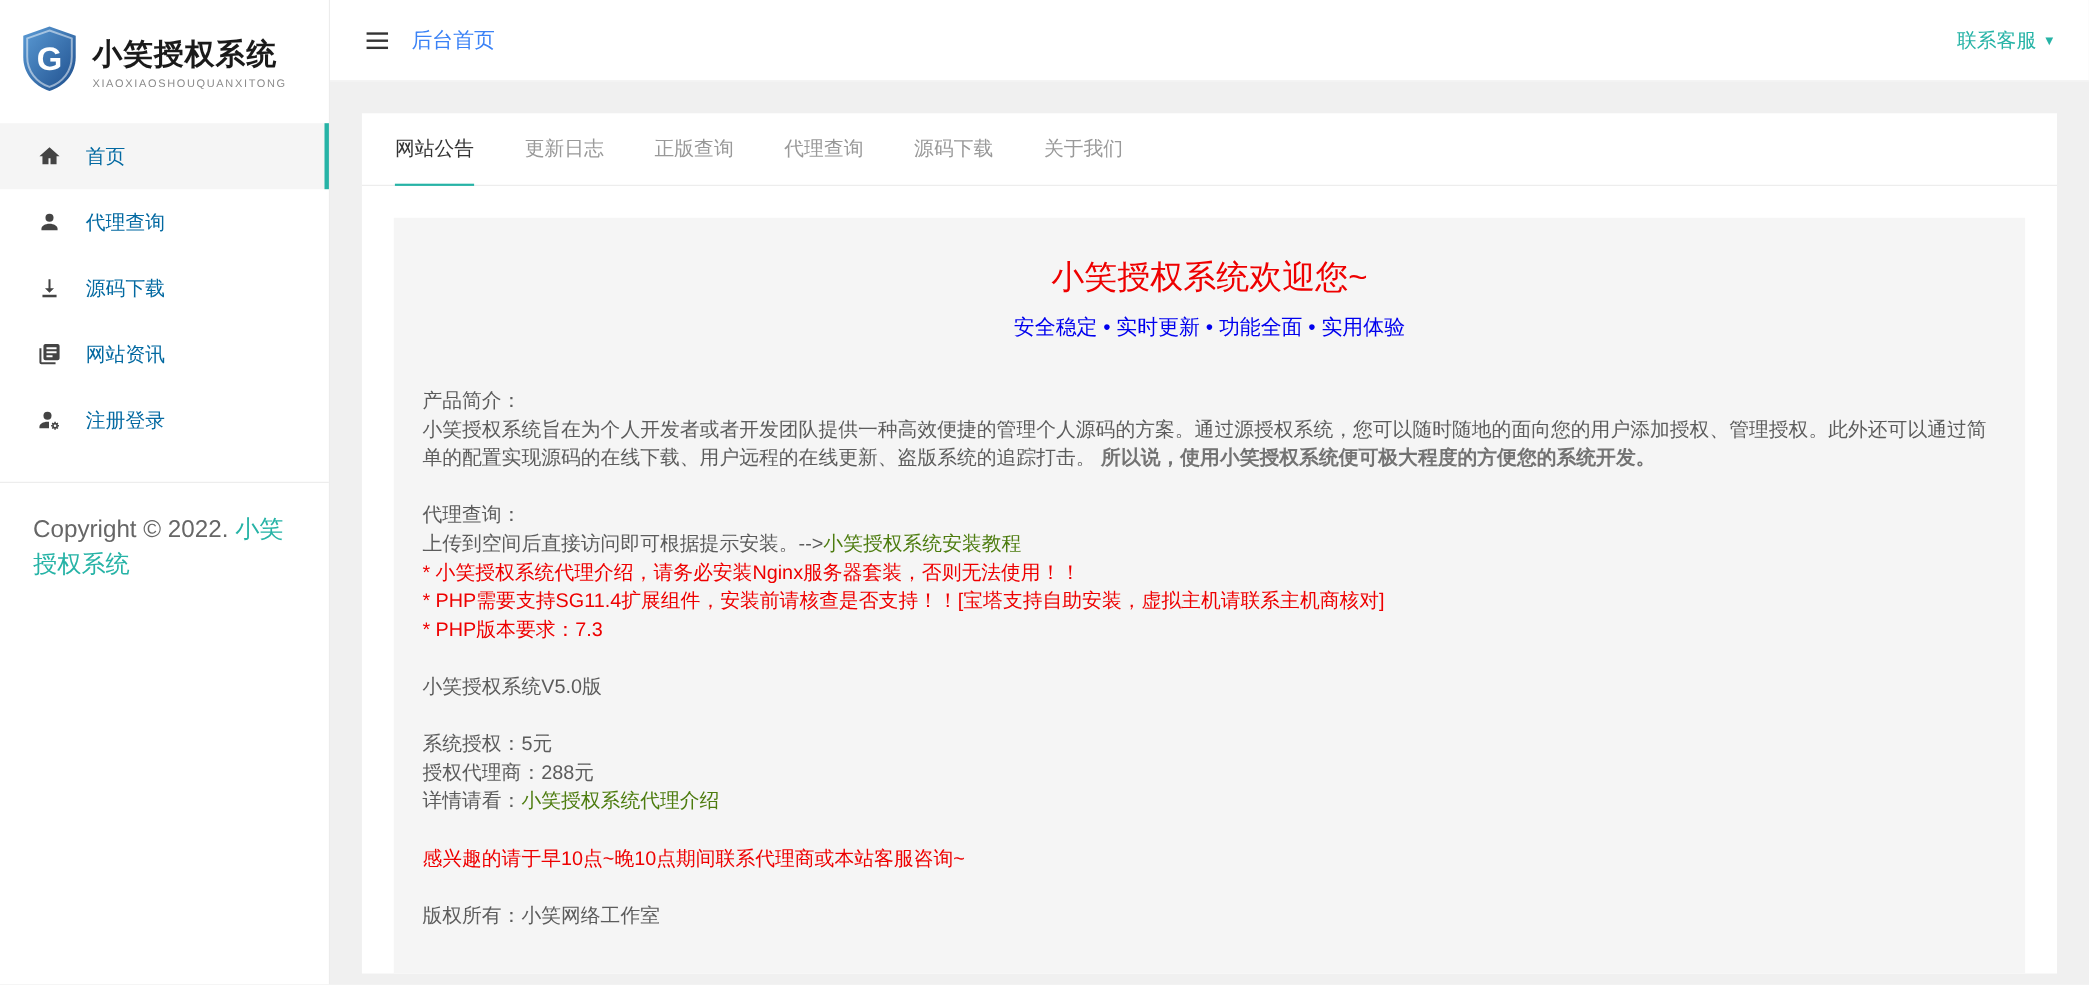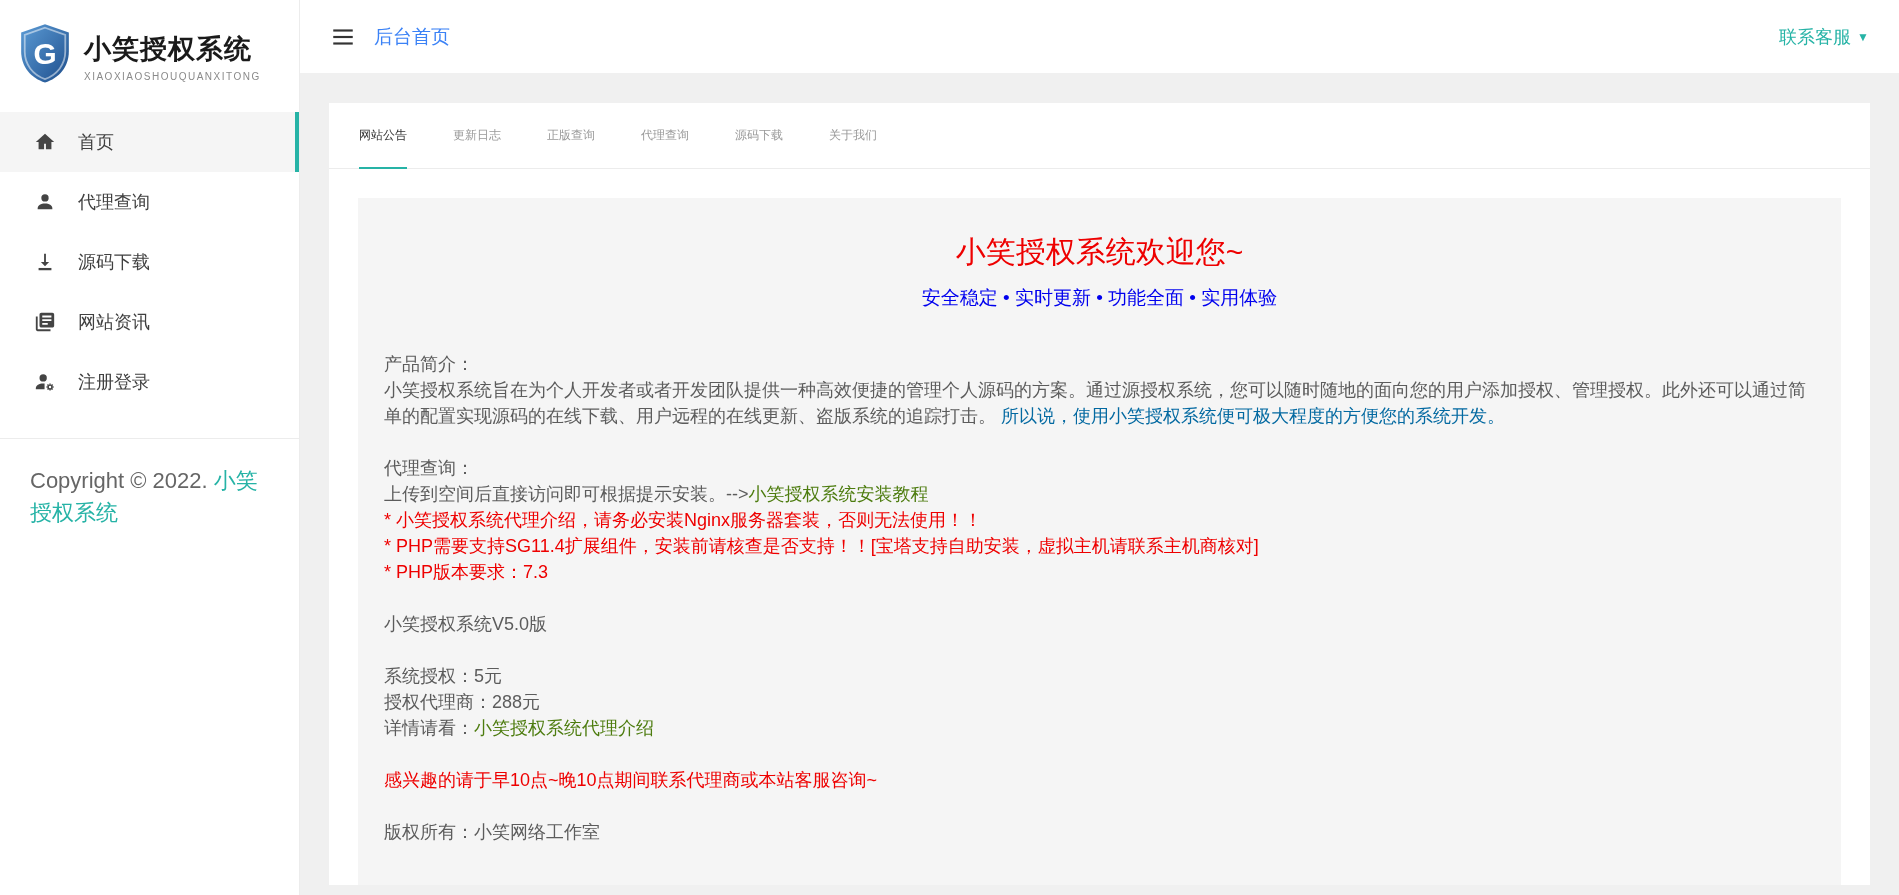--- a/index.html
+++ b/index.html
@@ -7,51 +7,51 @@
   body { font-family:"Liberation Sans","DejaVu Sans",sans-serif; background:#f0f0f0; color:#333; }
   .app { display:flex; width:100%; height:100%; }
 
   
   .sidebar { width:300px; background:#fff; border-right:1px solid #ececec; display:flex; flex-direction:column; flex-shrink:0; }
   .logo { height:112px; display:flex; align-items:center; padding:0 18px; gap:12px; }
   .logo-txt { display:flex; flex-direction:column; }
   .logo-title { font-size:27px; font-weight:bold; color:#1a1a1a; letter-spacing:1px; }
   .logo-sub { font-size:10px; color:#8a8a8a; letter-spacing:1.5px; margin-top:4px; }
   .menu { display:flex; flex-direction:column; }
-  .menu-item { height:60px; display:flex; align-items:center; gap:22px; padding-left:34px; font-size:18px; color:#404040; cursor:pointer; }
+  .menu-item { height:60px; display:flex; align-items:center; gap:22px; padding-left:34px; font-size:18px; color:#0369a1; cursor:pointer; }
   .menu-item.active { background:#f5f5f5; border-right:4px solid #26b3a6; }
   .menu-item .mi-icon { width:22px; height:22px; display:flex; align-items:center; justify-content:center; }
   .side-divider { border-top:1px solid #ececec; margin-top:26px; }
   .side-copy { padding:26px 30px; font-size:22px; color:#666; line-height:1.45; }
   .side-copy a { color:#26b3a6; text-decoration:none; cursor:pointer; }
 
   
   .main-col { flex:1; display:flex; flex-direction:column; min-width:0; }
   .topbar { height:74px; background:#fff; display:flex; align-items:center; justify-content:space-between; padding:0 30px; border-bottom:1px solid #f0f0f0; flex-shrink:0; }
   .topbar-left { display:flex; align-items:center; gap:18px; }
   .topbar-title { font-size:19px; color:#3b82f6; }
   .hamburger { cursor:pointer; display:flex; align-items:center; }
   .contact-link { color:#26b3a6; font-size:18px; cursor:pointer; display:flex; align-items:center; gap:6px; }
   .caret { font-size:12px; color:#26b3a6; }
 
   
   .content { flex:1; padding:29px; overflow:hidden; }
   .card { background:#fff; min-height:100%; }
   .tabs { display:flex; gap:46px; padding:0 30px; border-bottom:1px solid #ececec; height:66px; align-items:stretch; }
-  .tab { display:flex; align-items:center; font-size:12px; color:#999; cursor:pointer; border-bottom:2px solid transparent; margin-bottom:-1px; }
+  .tab { display:flex; align-items:center; font-size:18px; color:#999; cursor:pointer; border-bottom:2px solid transparent; margin-bottom:-1px; }
   .tab.active { color:#333; border-bottom-color:#26b3a6; }
 
   .announce { margin:29px; background:#f5f5f5; padding:34px 26px 40px 26px; }
   .ann-title { text-align:center; font-size:30px; color:#ee0000; margin-bottom:12px; }
   .ann-subtitle { text-align:center; font-size:19px; color:#0000ee; margin-bottom:40px; }
   .ann-body { font-size:18px; line-height:26px; color:#5c5c5c; }
   .ann-body .line { min-height:26px; }
   .gap { height:26px; }
   .t-red { color:#ee0000; }
-  .t-blue { color:#0369a1; }
+  .t-blue { color:#737373;font-weight:bold; }
   .t-link { color:#4d7c0f; text-decoration:none; cursor:pointer; }
 </style>
 </head>
 <body>
 
 <div class="app">
 
   <aside class="sidebar">
     <div class="logo">
       <span>

